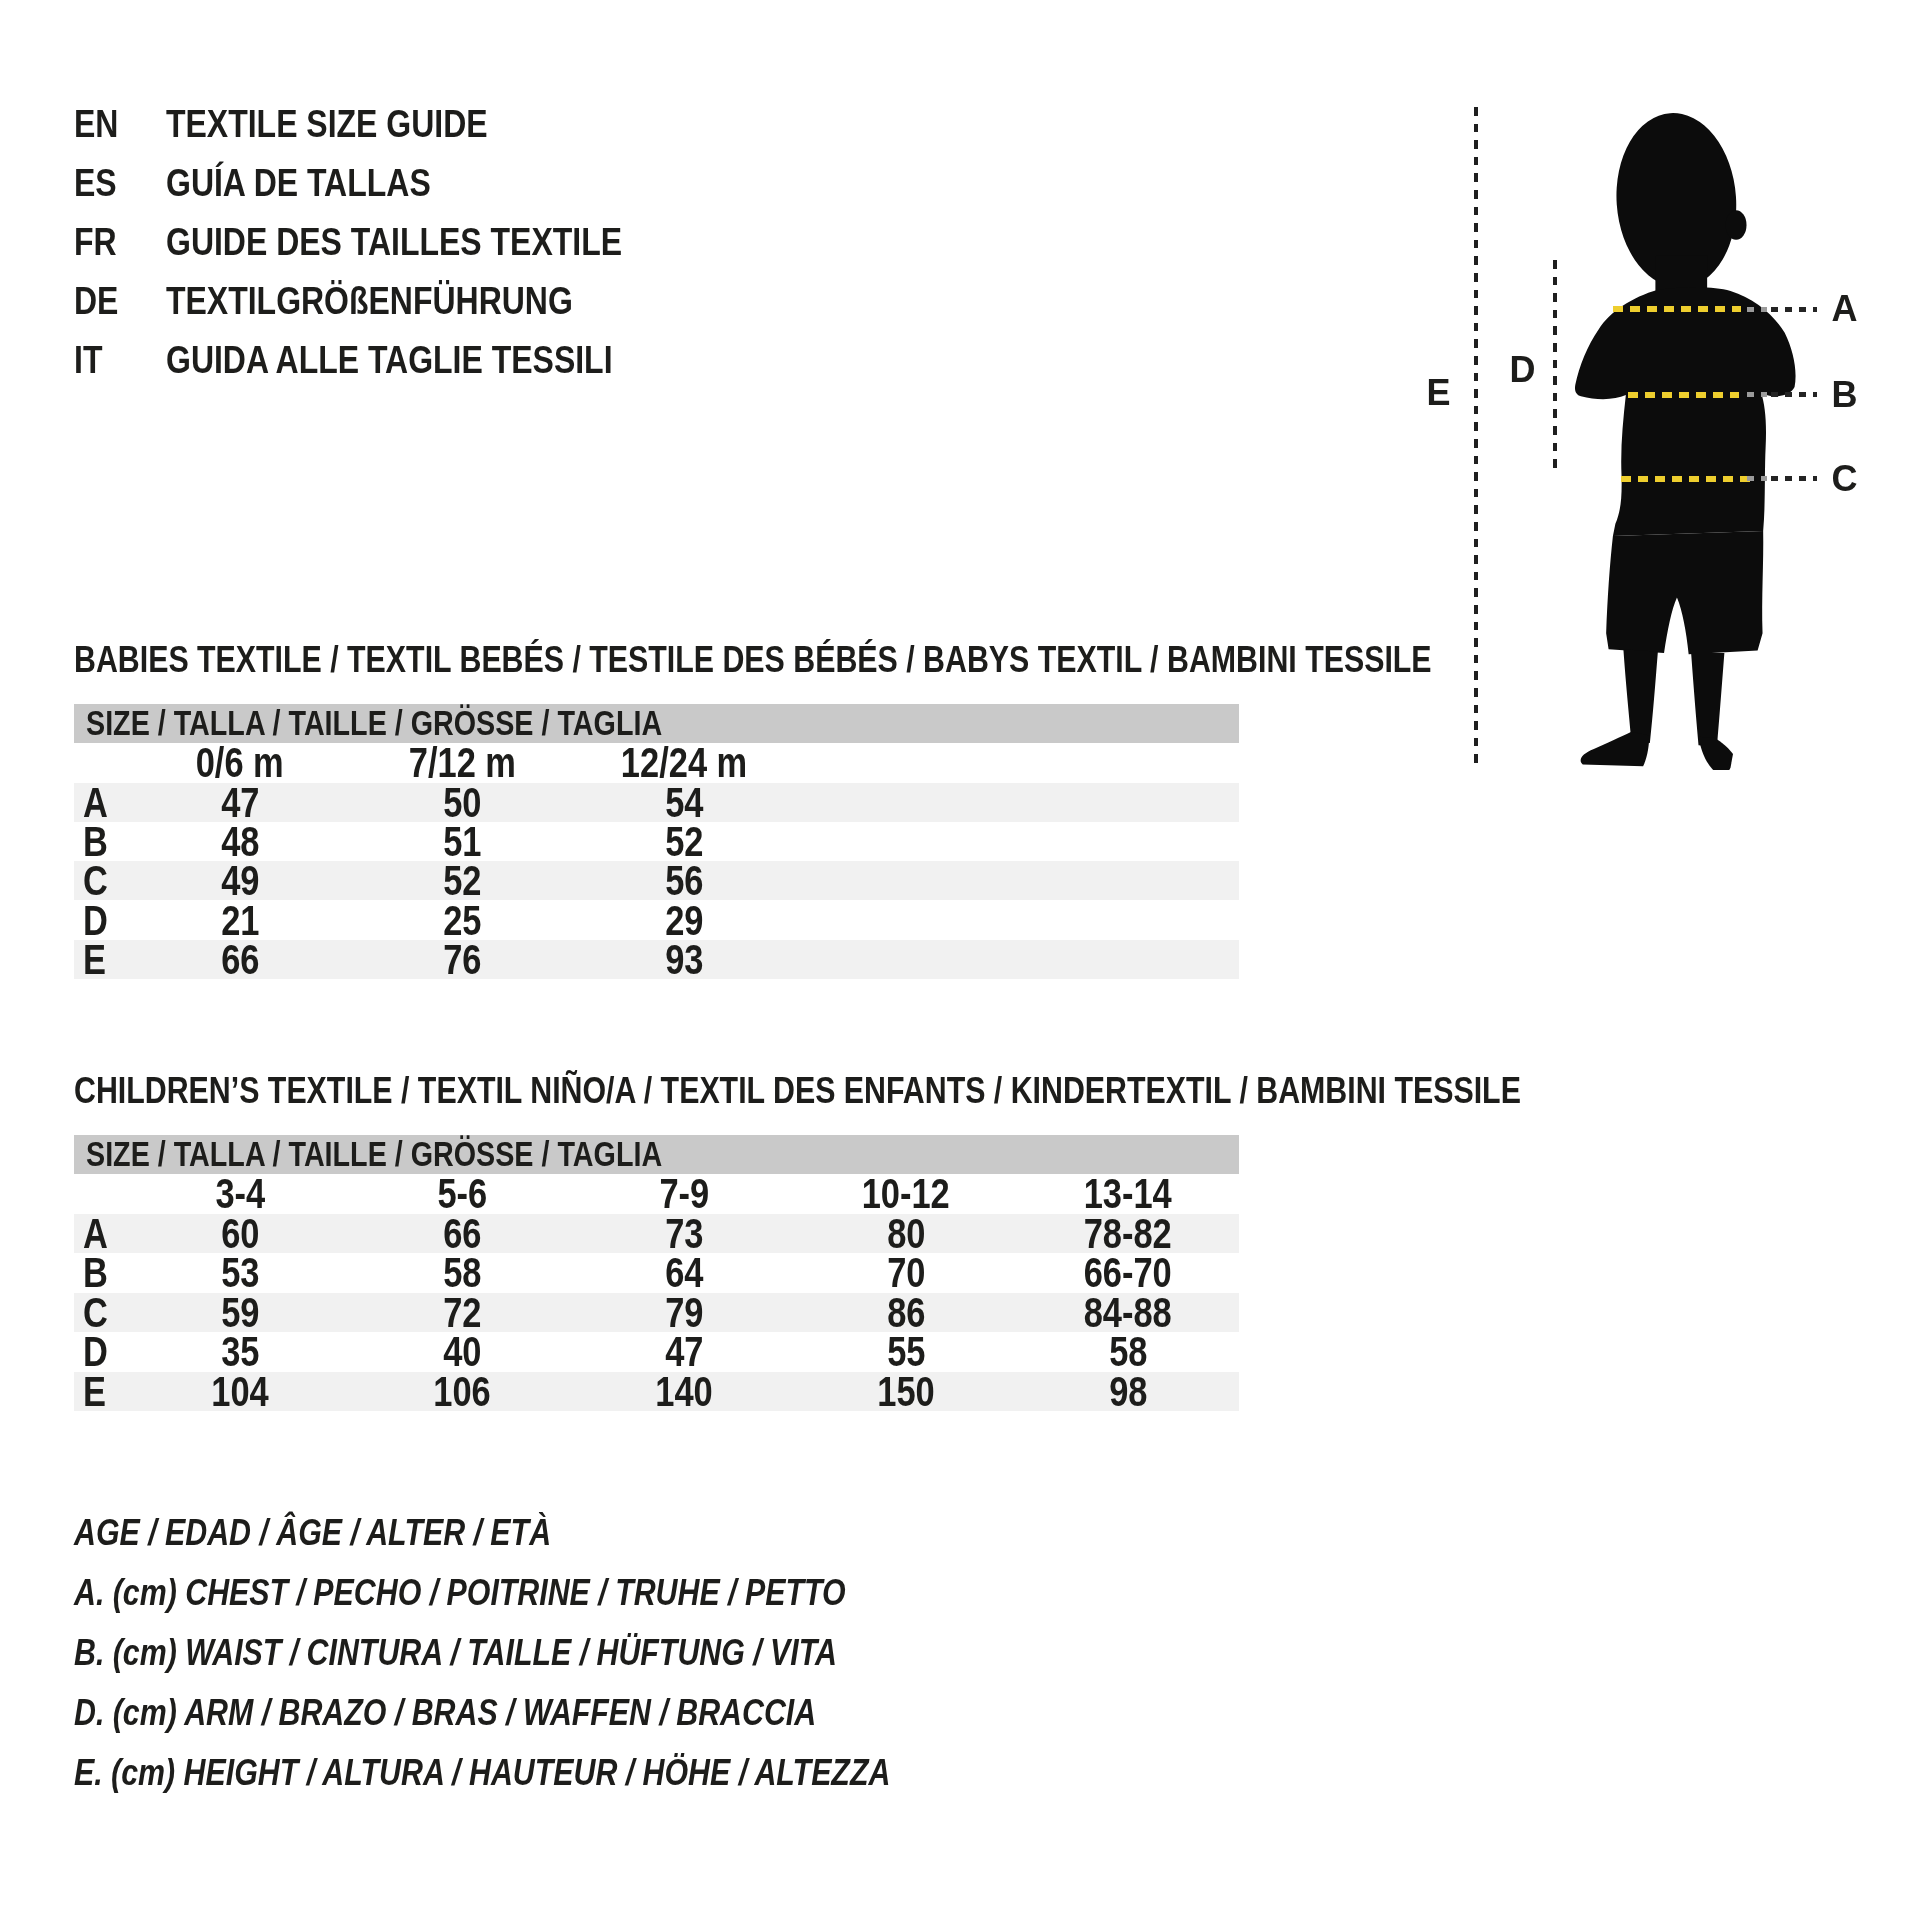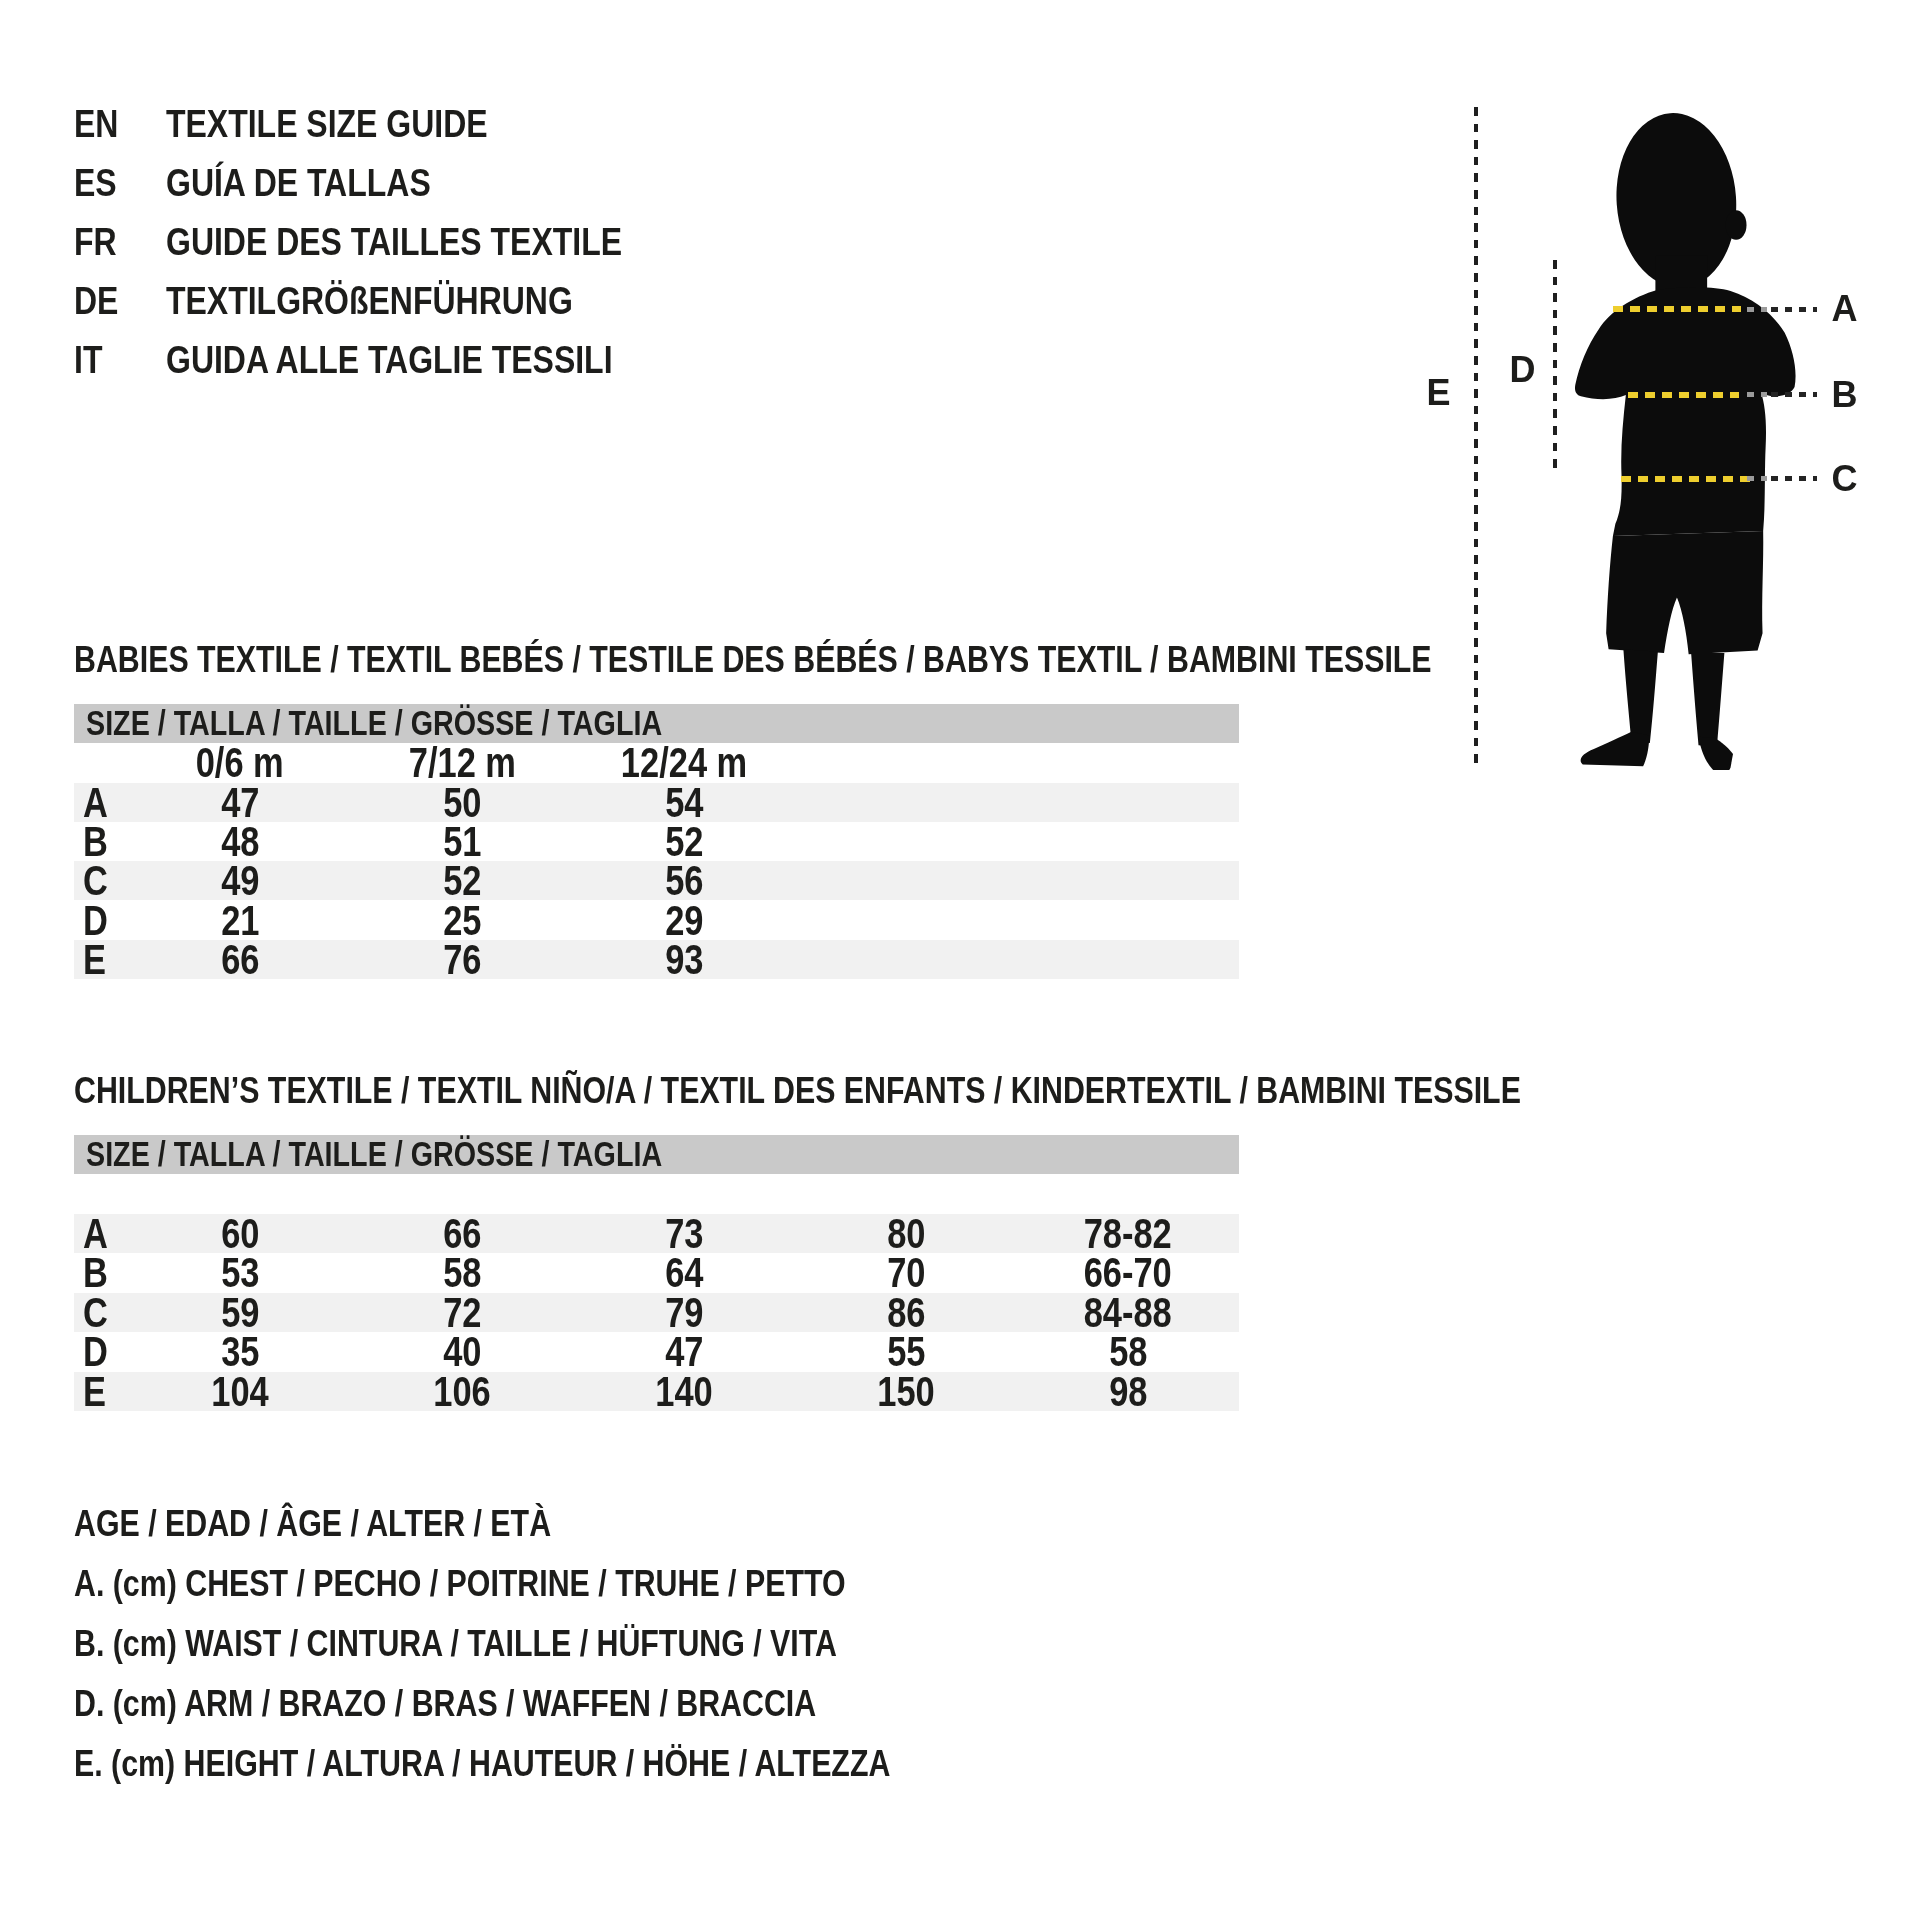--- a/index.html
+++ b/index.html
@@ -34,21 +34,21 @@
 
   
   .t-row{position:absolute;left:74px;width:1165px;height:39px;display:flex;align-items:center;font-size:42px;}
   .t-row .lbl{width:55px;padding-left:8.6px;box-sizing:border-box;text-align:left;}
   .t-row .c{width:222px;text-align:center;}
   .t-row .sp{width:55px;}
   .stripe{background:#f1f1f1;}
 
   
   .legend{position:absolute;left:74px;top:1503px;font-size:37px;}
-  .legend-line{height:60px;display:flex;}
+  .legend-line{height:60px;display:flex;align-items:center;font-style:italic;}
 
   
   .vdash{
     position:absolute;width:4.3px;
     background:repeating-linear-gradient(180deg,#1f1f1f 0 8.6px,transparent 8.6px 16.6px);
   }
   .hdash-y{
     position:absolute;height:6.2px;
     background:repeating-linear-gradient(90deg,var(--yw,#eece2e) 0 10px,transparent 10px 17px);
   }
@@ -167,20 +167,28 @@
     <span class="c"><span class="cxc">76</span></span>
     <span class="c"><span class="cxc">93</span></span>
   </div>
 
   <div class="sec-head" style="top:1069px;">
     <span class="cx">CHILDREN’S TEXTILE / TEXTIL NIÑO/A / TEXTIL DES ENFANTS / KINDERTEXTIL / BAMBINI TESSILE</span>
   </div>
   <div class="size-bar" style="top:1135px;">
     <span class="cx">SIZE / TALLA / TAILLE / GRÖSSE / TAGLIA</span>
   </div>
+  <div class="t-row" style="top:1174px;">
+    <span class="sp"></span>
+    <span class="c"><span class="cxc">3-4</span></span>
+    <span class="c"><span class="cxc">5-6</span></span>
+    <span class="c"><span class="cxc">7-9</span></span>
+    <span class="c"><span class="cxc">10-12</span></span>
+    <span class="c"><span class="cxc">13-14</span></span>
+  </div>
   <div class="t-row stripe" style="top:1214px;">
     <span class="lbl"><span class="cx">A</span></span>
     <span class="c"><span class="cxc">60</span></span>
     <span class="c"><span class="cxc">66</span></span>
     <span class="c"><span class="cxc">73</span></span>
     <span class="c"><span class="cxc">80</span></span>
     <span class="c"><span class="cxc">78-82</span></span>
   </div>
   <div class="t-row" style="top:1253px;">
     <span class="lbl"><span class="cx">B</span></span>

